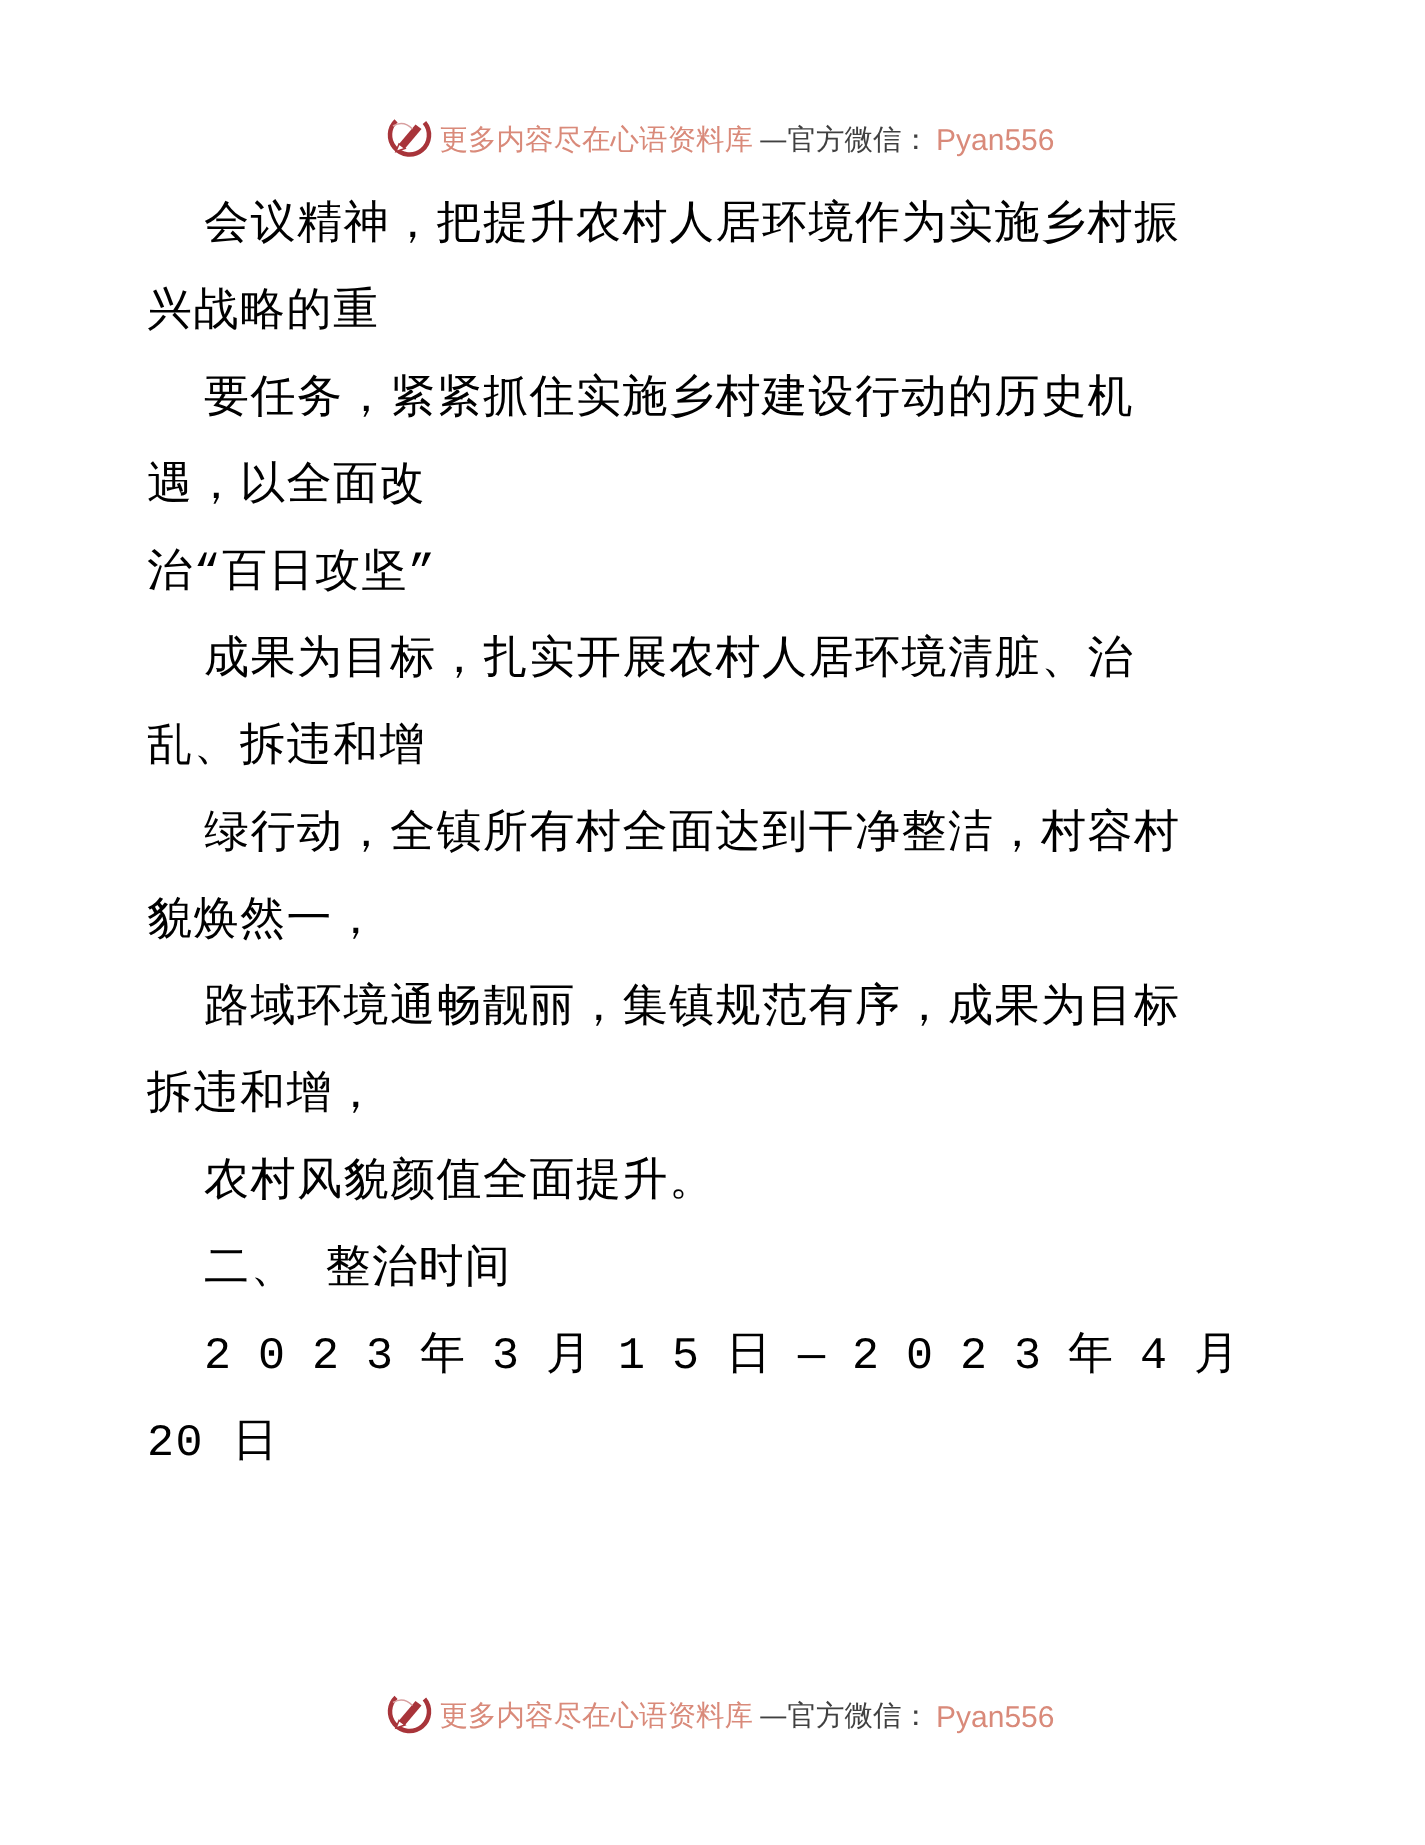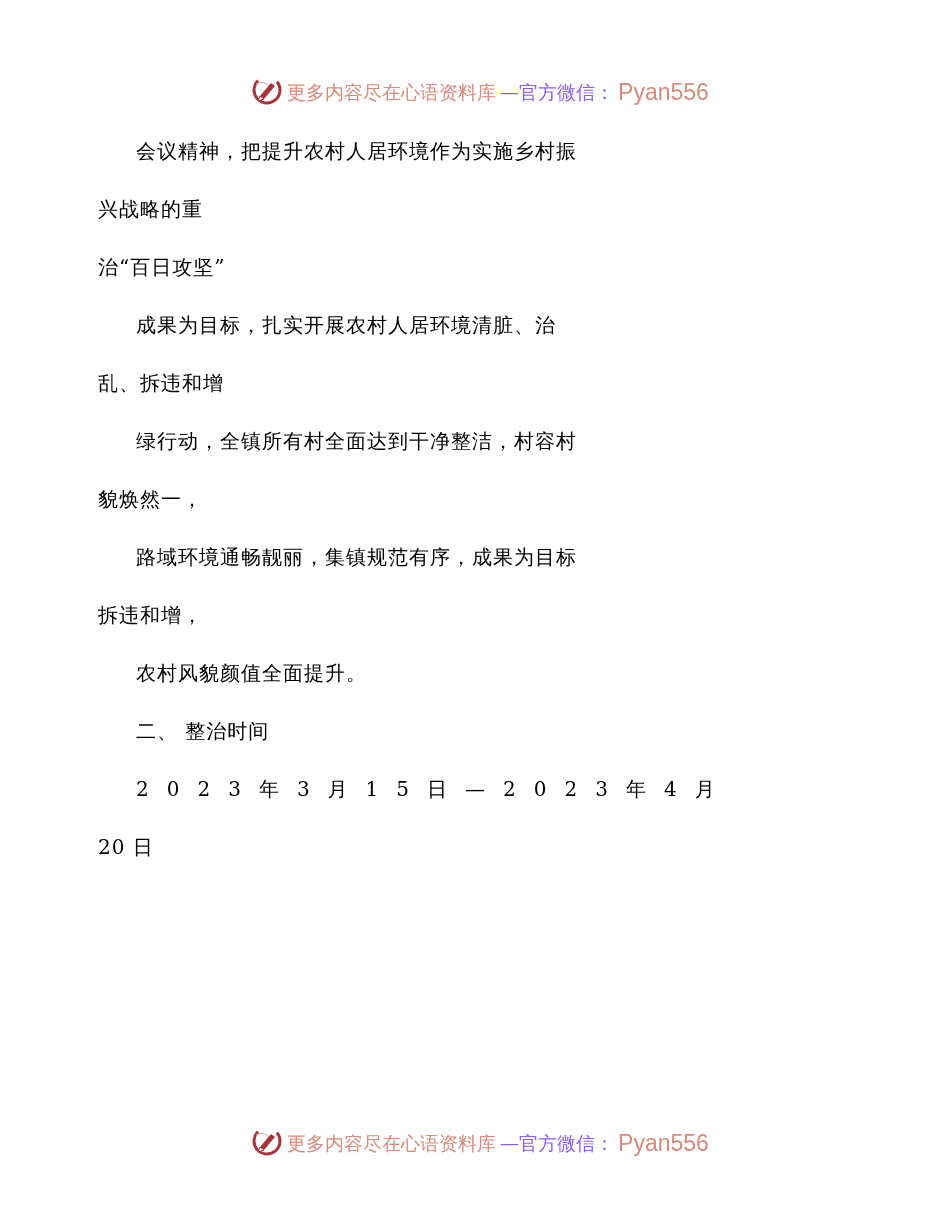--- a/index.html
+++ b/index.html
@@ -39,39 +39,40 @@
     }
     .wm-brand {
       font-family: "DejaVu Serif", "Liberation Serif", serif;
       font-size: 19px;
       color: #d98a7a;
       letter-spacing: 0px;
     }
     .wm-sep {
       font-family: "DejaVu Serif", "Liberation Serif", serif;
       font-size: 19px;
-      color: #8b5cf6;
+      color: #404040;
     }
     .wm-id {
       font-family: "Liberation Sans", "DejaVu Sans", sans-serif;
-      font-size: 23px;
+      font-size: 20px;
       color: #d98a7a;
     }
     .content {
       position: absolute;
       left: 98px;
       top: 122px;
       width: 760px;
     }
     .line {
-      font-size: 20px;
+      font-size: 30px;
       line-height: 58px;
       height: 58px;
       white-space: nowrap;
       letter-spacing: 1px;
+      font-family: Liberation Mono, monospace;
     }
     .line.indent { padding-left: 38px; }
     .line.spaced { letter-spacing: 18px; }
   </style>
 </head>
 <body>
 
 <div class="watermark top">
   <div class="wm-inner">
     <span class="wm-logo">
@@ -84,20 +85,22 @@
     </span>
     <span class="wm-brand">更多内容尽在心语资料库</span>
     <span class="wm-sep">—官方微信：</span>
     <span class="wm-id">Pyan556</span>
   </div>
 </div>
 
 <div class="content">
   <div class="line indent">会议精神，把提升农村人居环境作为实施乡村振</div>
   <div class="line">兴战略的重</div>
+  <div class="line indent">要任务，紧紧抓住实施乡村建设行动的历史机</div>
+  <div class="line">遇，以全面改</div>
   <div class="line">治“百日攻坚”</div>
   <div class="line indent">成果为目标，扎实开展农村人居环境清脏、治</div>
   <div class="line">乱、拆违和增</div>
   <div class="line indent">绿行动，全镇所有村全面达到干净整洁，村容村</div>
   <div class="line">貌焕然一，</div>
   <div class="line indent">路域环境通畅靓丽，集镇规范有序，成果为目标</div>
   <div class="line">拆违和增，</div>
   <div class="line indent">农村风貌颜值全面提升。</div>
   <div class="line indent">二、 整治时间</div>
   <div class="line indent spaced">2023年3月15日—2023年4月</div>

